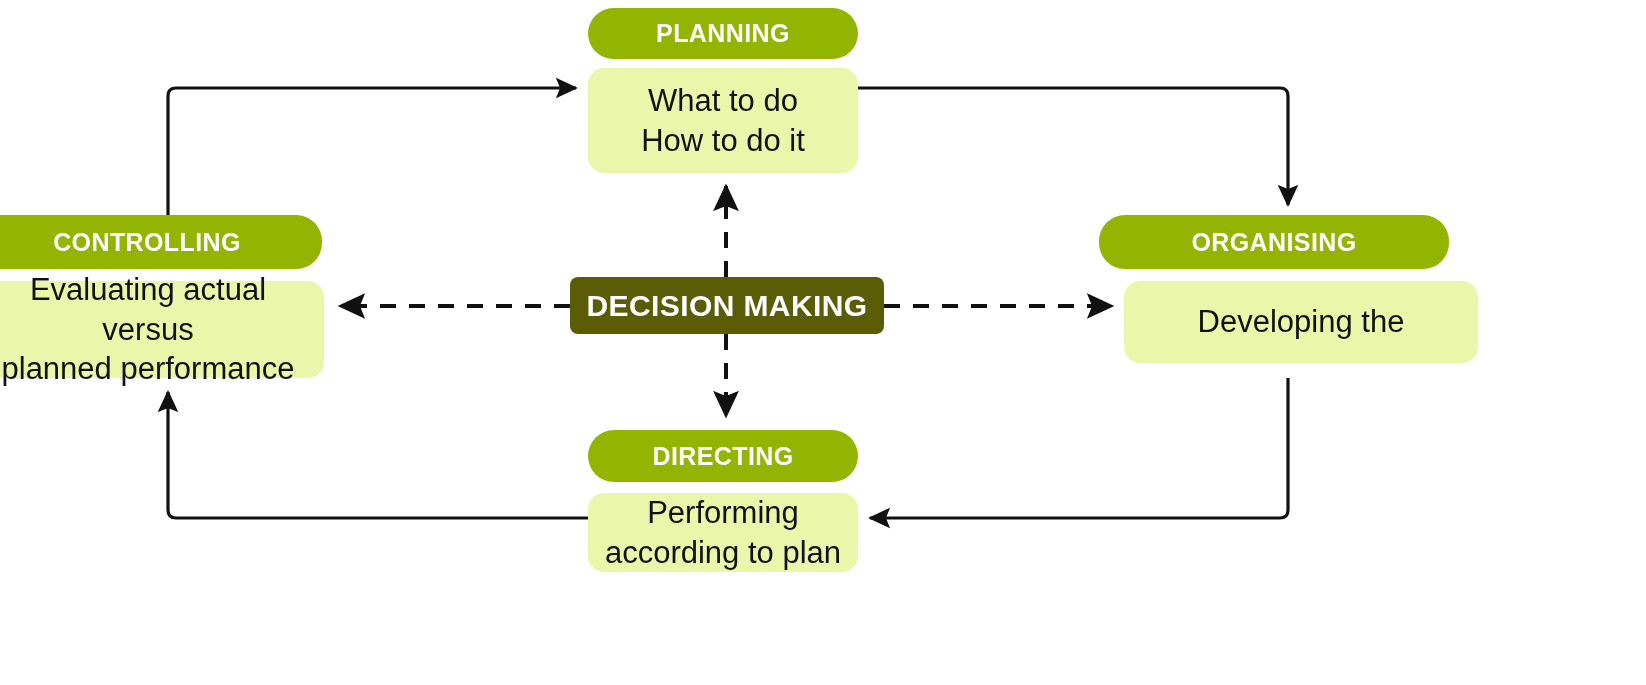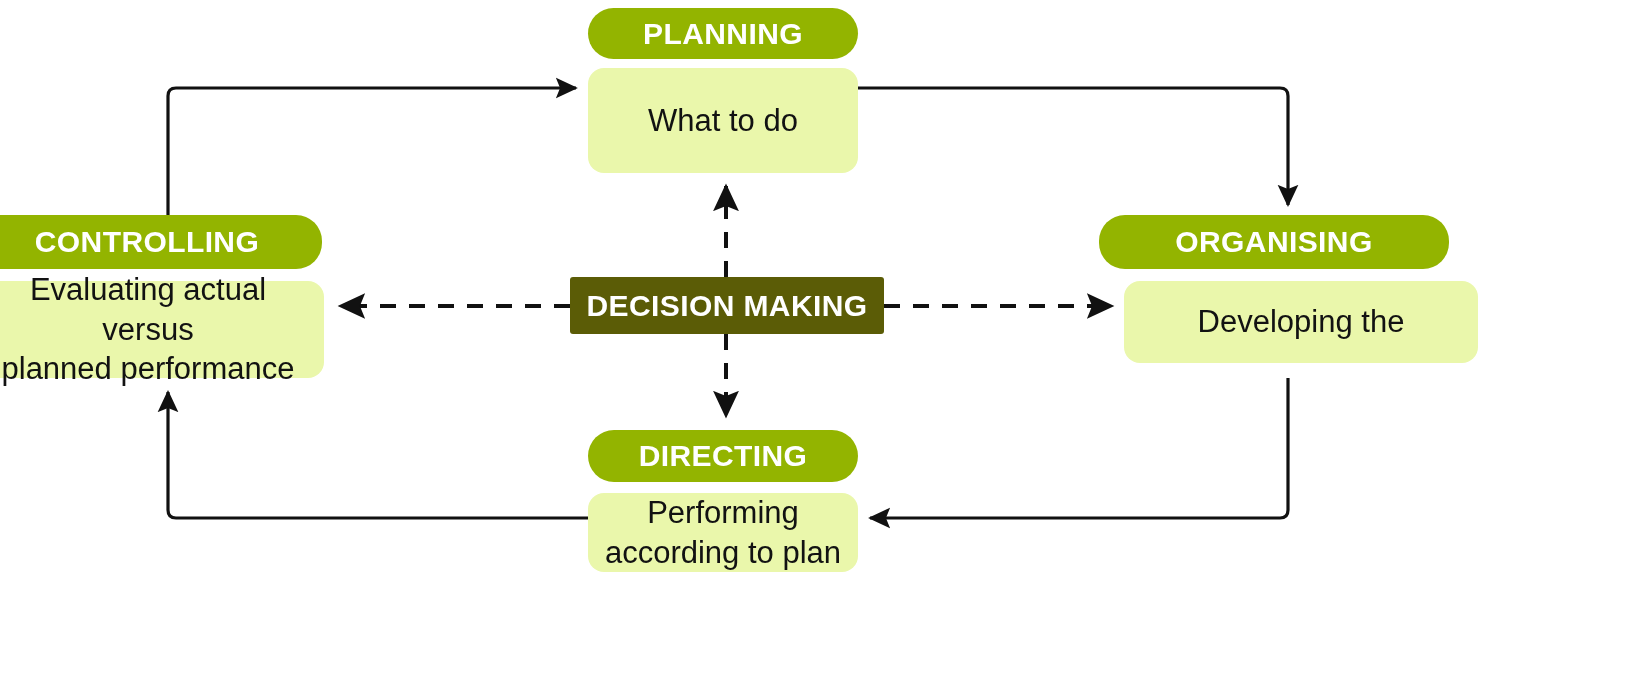--- a/index.html
+++ b/index.html
@@ -33,21 +33,21 @@
   }
   .node-header {
     position: absolute;
     display: flex;
     align-items: center;
     justify-content: center;
     background: #93b400;
     color: #ffffff;
     border-radius: 26px;
     font-weight: bold;
-    font-size: 30px;
+    font-size: 25px;
     letter-spacing: 0.4px;
     line-height: 1;
     box-sizing: border-box;
   }
   .node-body {
     position: absolute;
     display: flex;
     align-items: center;
     justify-content: center;
     background: #eaf7ab;
@@ -78,21 +78,21 @@
   #organising-body   { left: 1124px; top: 281px; width: 354px; height: 82px; }
 
   
   #decision-node {
     left: 570px;
     top: 277px;
     width: 314px;
     height: 57px;
     background: #5b5c06;
     color: #ffffff;
-    border-radius: 3px;
+    border-radius: 8px;
     display: flex;
     align-items: center;
     justify-content: center;
     font-weight: bold;
     font-size: 30px;
     letter-spacing: 0.4px;
     z-index: 4;
   }
 </style>
 </head>
@@ -125,20 +125,21 @@
     <path d="M 884 306 L 1112 306" fill="none" stroke="#111111" stroke-width="4" stroke-dasharray="16 13" marker-end="url(#arrow-dashed)"></path>
 
     <path d="M 570 306 L 340 306" fill="none" stroke="#111111" stroke-width="4" stroke-dasharray="16 13" marker-end="url(#arrow-dashed)"></path>
   </svg>
 
   <div class="node">
     <div class="node-header" id="planning-header">PLANNING</div>
     <div class="node-body" id="planning-body">
       <div>
         <span>What to do</span>
+        <span>How to do it</span>
       </div>
     </div>
   </div>
 
   <div class="node">
     <div class="node-header" id="organising-header">ORGANISING</div>
     <div class="node-body" id="organising-body">
       <div>
         <span>Developing the</span>
       </div>

